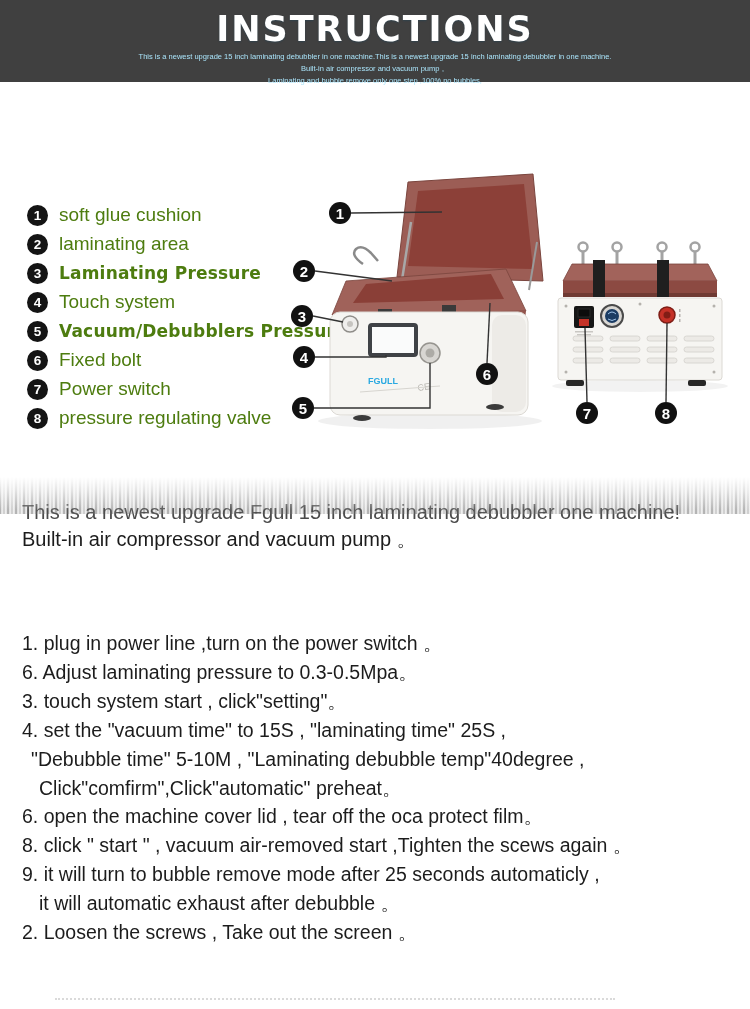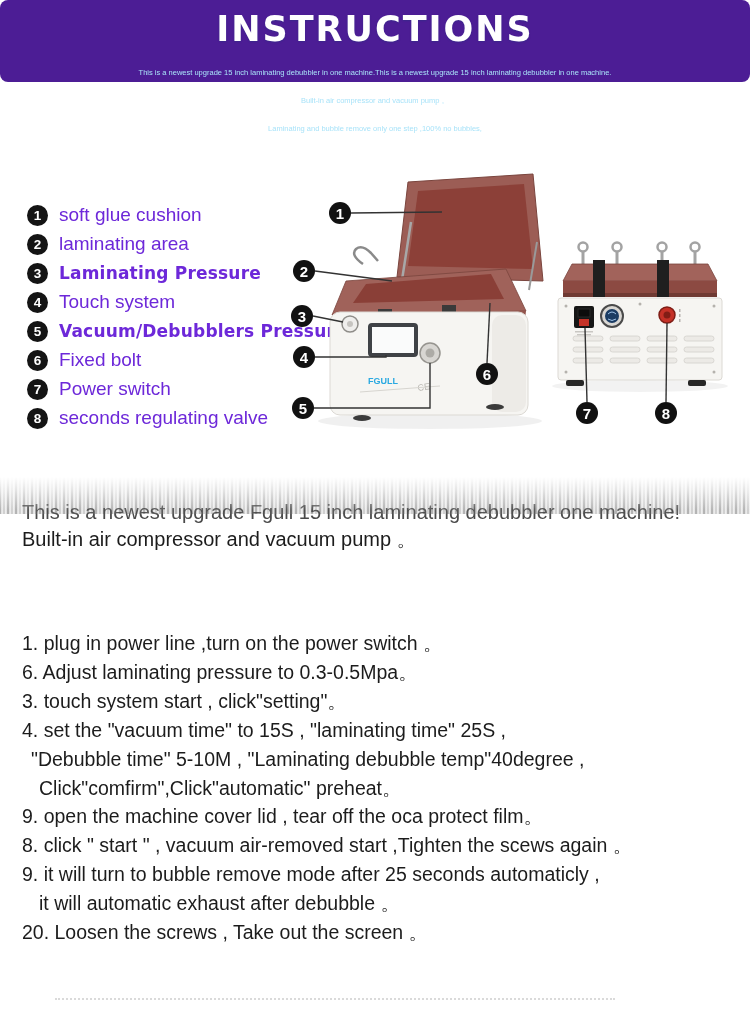--- a/index.html
+++ b/index.html
@@ -1,34 +1,34 @@
 <!DOCTYPE html>
 <html><head>
 <meta charset="utf-8">
 <style>
   html,body{margin:0;padding:0;background:#ffffff;}
   .page{position:relative;width:750px;height:1009px;overflow:hidden;background:#ffffff;
         font-family:"Liberation Sans","DejaVu Sans",sans-serif;color:#1c1c1c;}
 
   
-  .header{position:absolute;left:0;top:0;width:750px;height:82px;background:#4c1d95;border-radius:8px;}
+  .header{position:absolute;left:0;top:0;width:750px;height:82px;background:#404040;}
   .header-title{margin:0;padding-top:9px;text-align:center;color:#ffffff;
                 font-family:"DejaVu Sans","Liberation Sans",sans-serif;
                 font-size:35px;font-weight:800;letter-spacing:2px;
                 text-shadow:0 1px 2px rgba(0,70,110,.25);}
-  .header-sub{margin-top:19px;text-align:center;color:#a9e3f9;font-size:7.5px;
+  .header-sub{margin-top:3px;text-align:center;color:#a9e3f9;font-size:7.5px;
               line-height:9px;white-space:nowrap;}
 
   
   .parts{position:absolute;left:27px;top:204px;}
   .part{display:flex;align-items:center;height:22px;margin-bottom:7px;}
   .pnum{flex:0 0 21px;width:21px;height:21px;border-radius:50%;background:#141414;color:#fff;
         font-size:13.5px;font-weight:bold;display:flex;align-items:center;justify-content:center;
         margin-right:11px;}
-  .plabel{font-size:19px;color:#6d28d9;white-space:nowrap;}
+  .plabel{font-size:19px;color:#4d7c0f;white-space:nowrap;}
   .plabel.alt{font-size:17px;font-family:"DejaVu Sans",sans-serif;letter-spacing:.2px;font-weight:bold;}
 
   
   .diagram{position:absolute;left:290px;top:160px;width:460px;height:280px;}
 
   
   .wm-band{position:absolute;left:0;top:477px;width:750px;height:37px;z-index:3;
            background:repeating-linear-gradient(90deg,
              rgba(75,75,75,.55) 0px, rgba(200,200,200,.12) 2px,
              rgba(110,110,110,.42) 4px, rgba(235,235,235,.10) 6px, rgba(75,75,75,.55) 8px);}
@@ -86,21 +86,21 @@
     <div class="part">
       <span class="pnum">6</span>
       <span class="plabel">Fixed bolt</span>
     </div>
     <div class="part">
       <span class="pnum">7</span>
       <span class="plabel">Power switch</span>
     </div>
     <div class="part">
       <span class="pnum">8</span>
-      <span class="plabel">seconds regulating valve</span>
+      <span class="plabel">pressure regulating valve</span>
     </div>
   </div>
 
   <svg class="diagram" viewBox="0 0 460 280">
 
     <g>
       <ellipse cx="140" cy="261" rx="112" ry="8" fill="rgba(0,0,0,0.06)"></ellipse>
 
       <polygon points="118,22 243,14 253,121 107,117" fill="#9c5d55" stroke="#7a453e" stroke-width="1"></polygon>
       <polygon points="128,31 234,24 243,109 118,106" fill="#8c4038"></polygon>
@@ -240,21 +240,21 @@
     <div>Built-in air compressor and vacuum pump 。</div>
   </div>
 
   <div class="steps">
     <div>1. plug in power line ,turn on the power switch 。</div>
     <div>6. Adjust laminating pressure to 0.3-0.5Mpa。</div>
     <div>3. touch system start  , click"setting"。</div>
     <div>4. set the "vacuum time" to 15S , "laminating time" 25S ,</div>
     <div class="ind1">"Debubble time" 5-10M , "Laminating debubble temp"40degree ,</div>
     <div class="ind2">Click"comfirm",Click"automatic" preheat。</div>
-    <div>9. open the machine cover lid  , tear off the oca protect film。</div>
+    <div>6. open the machine cover lid  , tear off the oca protect film。</div>
     <div>8. click  " start "  , vacuum air-removed start ,Tighten the scews again 。</div>
     <div>9. it will turn to bubble remove mode after 25 seconds automaticly ,</div>
     <div class="ind2">it will automatic exhaust after debubble 。</div>
-    <div>20. Loosen the screws , Take out the screen 。</div>
+    <div>2. Loosen the screws , Take out the screen 。</div>
   </div>
 
   <div class="bottom-artifact"></div>
 </div>
 
 </body></html>

